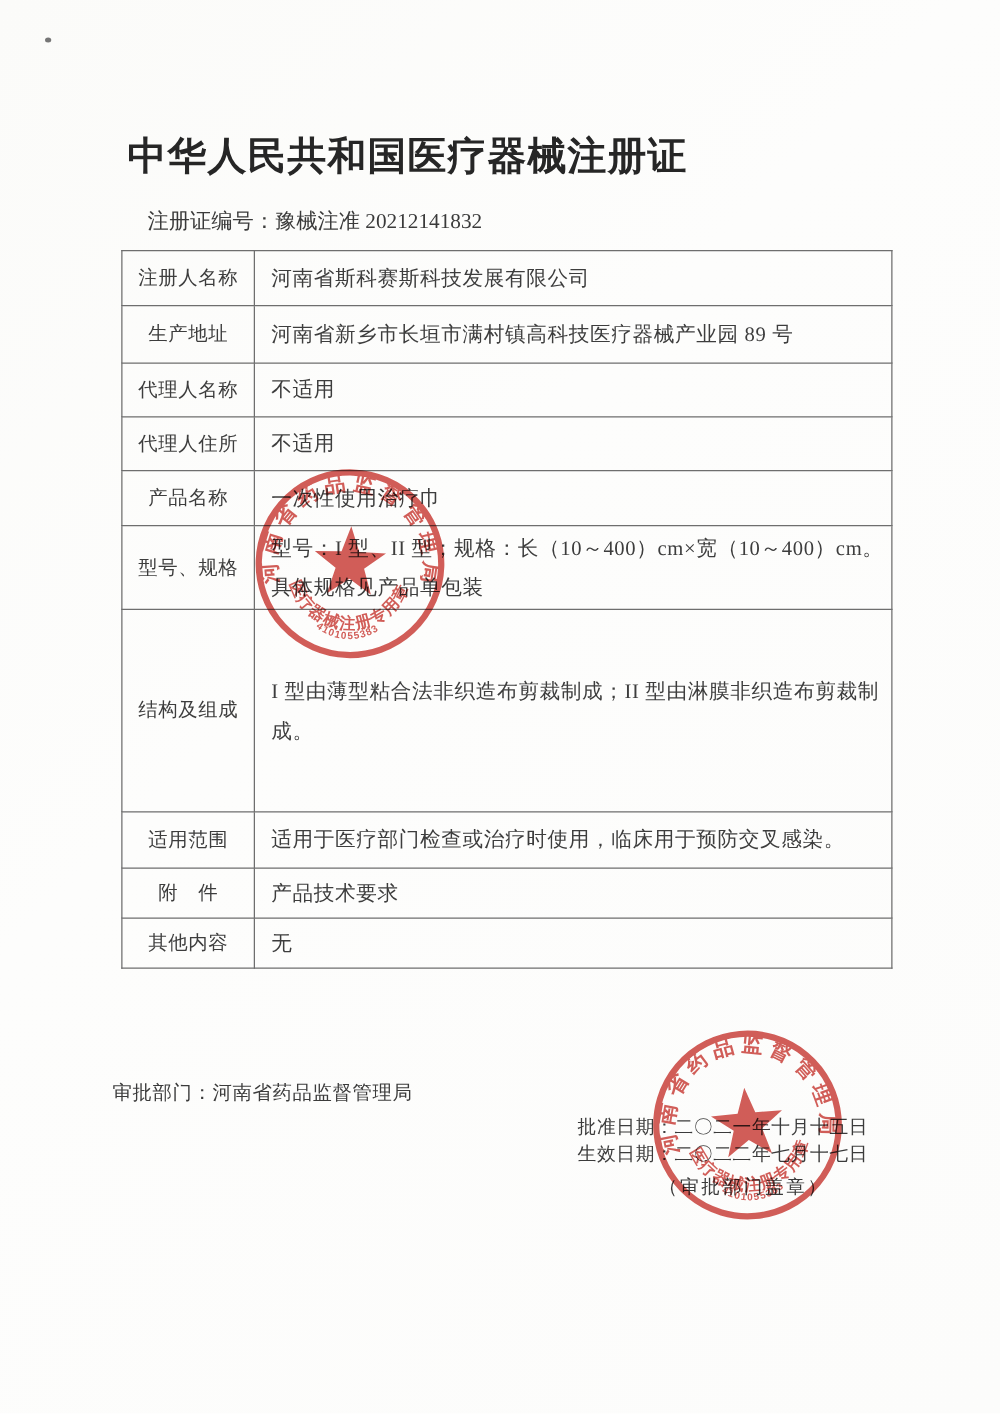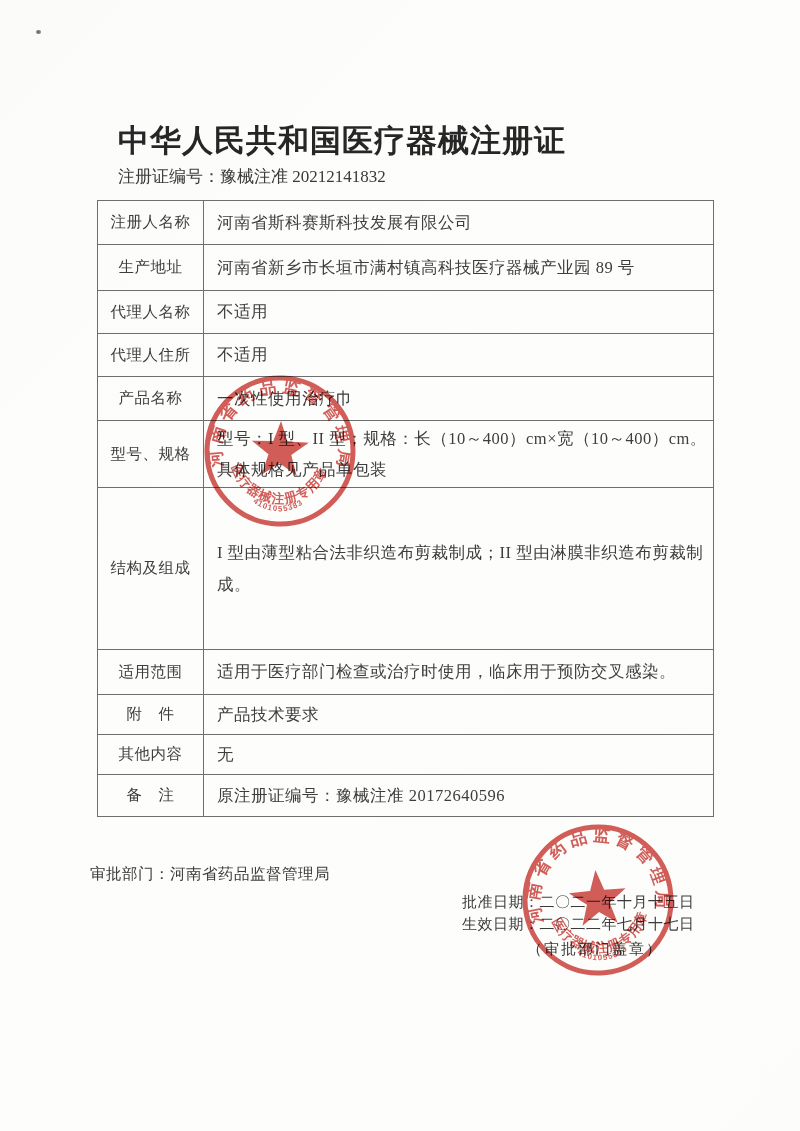--- a/index.html
+++ b/index.html
@@ -4,21 +4,21 @@
 <style>
   html,body{margin:0;padding:0;background:#ffffff;}
   .page{
     position:relative;width:800px;height:1131px;overflow:hidden;
     background:linear-gradient(135deg,#fbfbf9 0%,#fdfdfc 40%,#fcfcfb 100%);
     font-family:"Liberation Serif",serif;color:#3b3b3b;
   }
   .speck{position:absolute;left:36px;top:30px;width:5px;height:4px;background:#4a4a4a;border-radius:50%;opacity:.75;}
   .title{
     position:absolute;top:104px;left:0;width:652px;text-align:center;
-    font-size:31px;font-weight:bold;color:#262626;letter-spacing:1px;margin:16px;
+    font-size:31px;font-weight:bold;color:#262626;letter-spacing:1px;margin:0;
   }
   .regno{position:absolute;left:118px;top:165px;font-size:17px;color:#3a3a3a;}
   table.cert{
     position:absolute;left:97px;top:200px;width:617px;
     border-collapse:collapse;table-layout:fixed;
     font-size:16.5px;color:#3d3d3d;
   }
   table.cert td{border:1px solid #6e6e6e;vertical-align:middle;}
   td.lbl{width:97px;text-align:center;padding:0 4px;font-size:15.5px;letter-spacing:.5px;}
   td.val{padding:2px 3px 2px 13px;line-height:32px;letter-spacing:.5px;}
@@ -79,24 +79,20 @@
         <td class="val">适用于医疗部门检查或治疗时使用，临床用于预防交叉感染。</td>
       </tr>
       <tr style="height:40px">
         <td class="lbl">附　件</td>
         <td class="val">产品技术要求</td>
       </tr>
       <tr style="height:40px">
         <td class="lbl">其他内容</td>
         <td class="val">无</td>
       </tr>
-      <tr style="height:42px">
-        <td class="lbl">备　注</td>
-        <td class="val">原注册证编号：豫械注准 20172640596</td>
-      </tr>
     </tbody>
   </table>
 
   <div class="approval">审批部门：河南省药品监督管理局</div>
 
   <div class="dates">
     <div>批准日期：二〇二一年十月十五日</div>
     <div>生效日期：二〇二二年七月十七日</div>
   </div>
 

